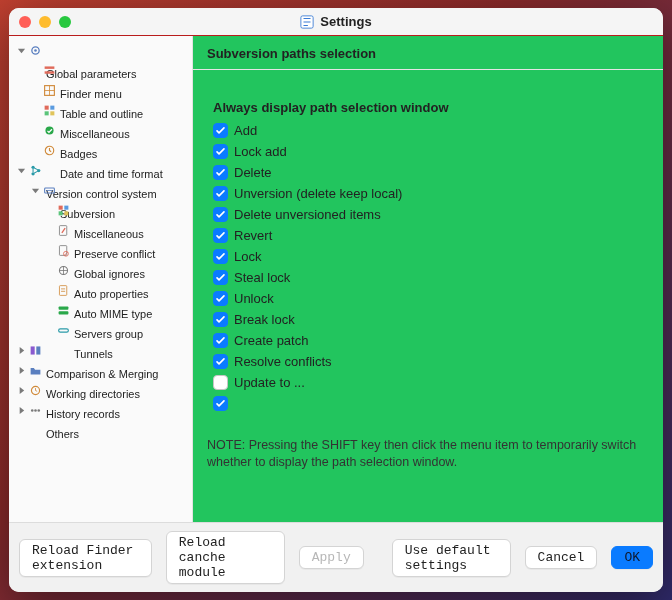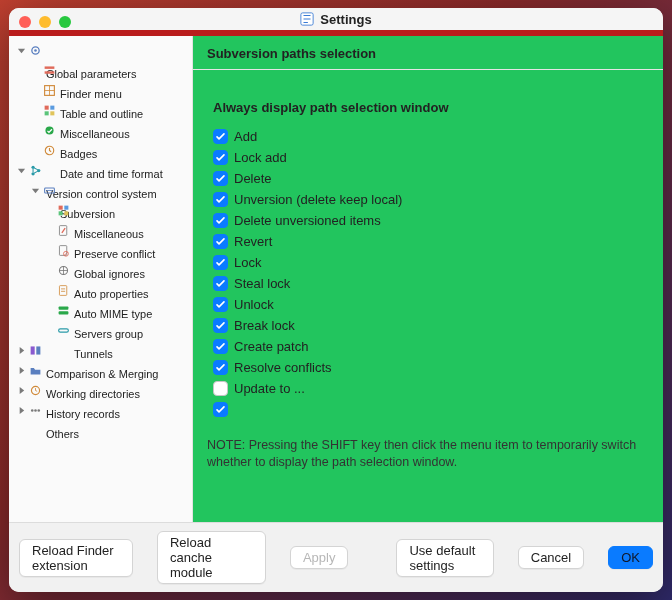--- a/index.html
+++ b/index.html
@@ -21,21 +21,21 @@
     box-shadow: 0 12px 48px rgba(0,0,0,.45);
     display: flex;
     flex-direction: column;
     overflow: hidden;
   }
   .titlebar {
     height: 28px;
     display: flex;
     align-items: center;
     position: relative;
-    border-bottom: 6px solid #b91c1c;
+    border-bottom: 1px solid #b91c1c;
     background: #f5f5f5;
   }
   .traffic { position: absolute; left: 10px; top: 8px; display: flex; gap: 8px; }
   .tl { width: 12px; height: 12px; border-radius: 50%; }
   .tl.close { background: #ff5f57; }
   .tl.min { background: #febc2e; }
   .tl.max { background: #28c840; }
   .title-center { margin: 0 auto; display: flex; align-items: center; gap: 6px; font-weight: 600; font-size: 13px; }
   .title-icon { width: 14px; height: 14px; }
 
@@ -92,21 +92,21 @@
     padding: 10px 14px 8px 14px;
     border-bottom: 1px solid #e5e5e5;
   }
   .group-box {
     margin: 22px 10px 6px 10px;
     padding: 8px 8px 10px 8px;
   }
   .group-title { font-weight: 700; font-size: 13px; margin-bottom: 8px; padding-left: 2px; }
   .check-row {
     display: flex;
-    align-items: flex-end;
+    align-items: flex-start;
     height: 21px;
     gap: 6px;
     padding-left: 2px;
   }
   .chk {
     width: 15px; height: 15px; border-radius: 4px;
     display: inline-flex; align-items: center; justify-content: center;
     background: #fff; border: 1px solid #c5c5c5;
   }
   .chk.on { background: #0a7bff; border-color: #0a7bff; }
@@ -118,21 +118,22 @@
     padding: 4px 18px 4px 14px;
     line-height: 1.35;
   }
 
   .footer {
     border-top: 1px solid #dcdcdc;
     background: #f1f1f1;
     padding: 8px 10px;
     display: flex;
     align-items: center;
-    gap: 24px;
+    gap: 14px;
+    font-family: Liberation Mono, monospace;
   }
   .btn {
     background: #ffffff;
     border: 1px solid #d4d4d4;
     border-radius: 6px;
     padding: 3px 12px;
     font-size: 13px;
     box-shadow: 0 1px 0 rgba(0,0,0,.04);
     cursor: default;
   }

